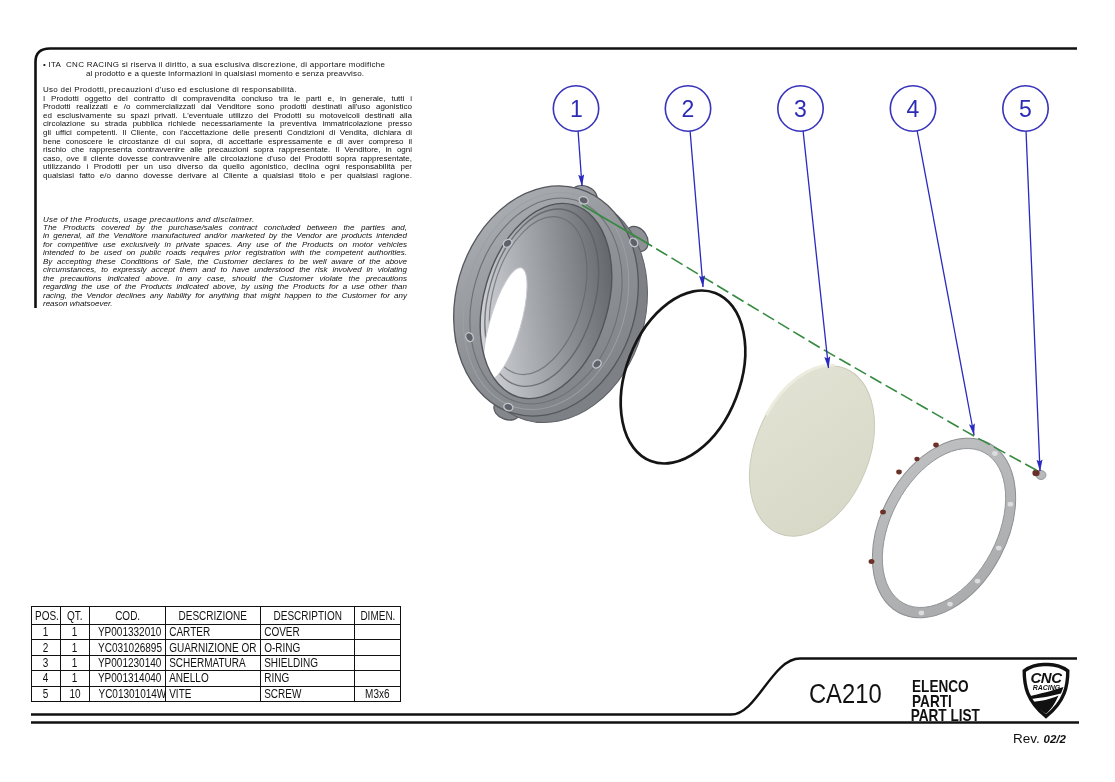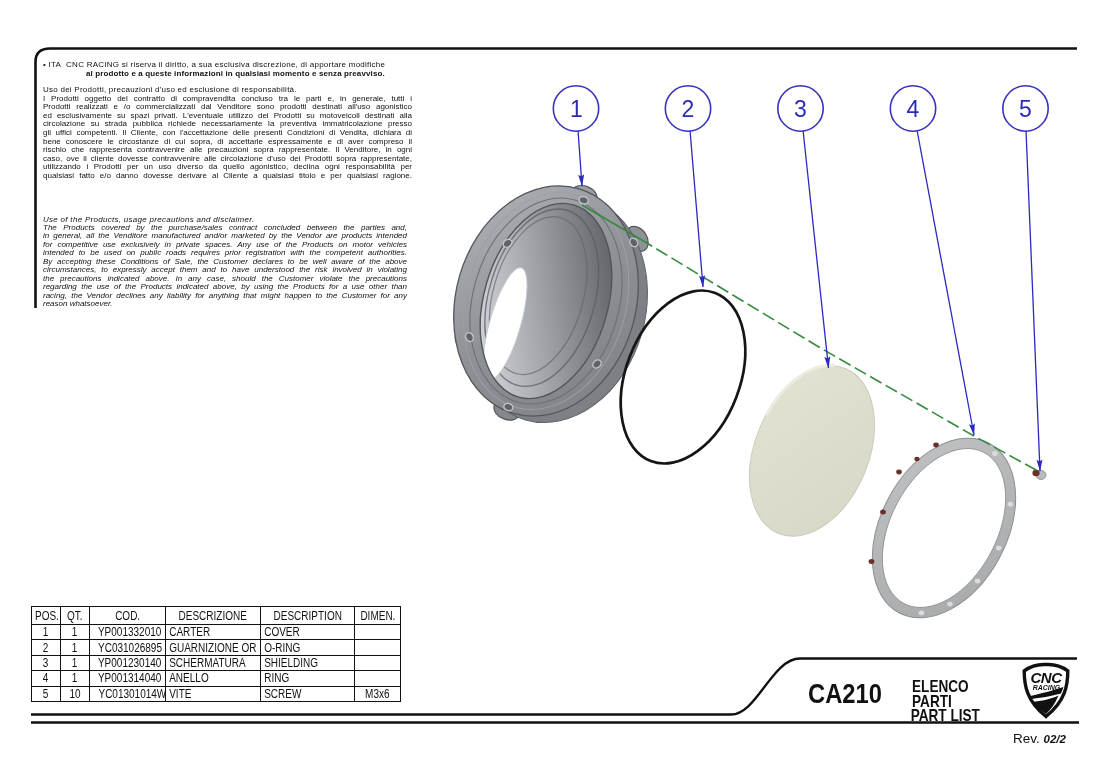--- a/index.html
+++ b/index.html
@@ -175,21 +175,21 @@
     <path d="M24,1.5 C32,1 40,3.5 45.8,7.8 C45.8,22 43.5,38 24,53.5 C4.5,38 2.2,22 2.2,7.8 C8,3.5 16,1 24,1.5 z" fill="#ffffff" stroke="#111" stroke-width="3.4"></path>
     <text x="24" y="20" font-family="Liberation Sans, sans-serif" font-weight="bold" font-style="italic" font-size="15" text-anchor="middle" fill="#111" letter-spacing="-0.5">CNC</text>
     <text x="24.5" y="27" font-family="Liberation Sans, sans-serif" font-weight="bold" font-style="italic" font-size="7" text-anchor="middle" fill="#111">RACING</text>
     <path d="M6.5,33.5 C17,31 31,27.5 41.5,24 L39,30.5 C28,33.5 15,35.5 8.5,36 z" fill="#111"></path>
     <path d="M10.5,39 C19,38 30,36 36.5,32.5 C33,41 28,47.5 24,51 C18,46.5 13,43 10.5,39 z" fill="#111"></path>
   </g>
 </svg>
 
 <div class="txt small" style="left:43px;top:61px;width:369px;">
   <div style="letter-spacing:0.25px;">•&nbsp;ITA&nbsp;&nbsp;CNC RACING si riserva il diritto, a sua esclusiva discrezione, di apportare modifiche</div>
-  <div style="padding-left:43px;letter-spacing:0.12px;font-weight:bold;">al prodotto e a queste informazioni in qualsiasi momento e senza preavviso.</div>
+  <div style="padding-left:43px;letter-spacing:0.12px;">al prodotto e a queste informazioni in qualsiasi momento e senza preavviso.</div>
 </div>
 <div class="txt small" style="left:43px;top:86px;width:369px;">
   <div style="letter-spacing:0.25px;">Uso dei Prodotti, precauzioni d'uso ed esclusione di responsabilità.</div>
   <div class="j">I Prodotti oggetto del contratto di compravendita concluso tra le parti e, in generale, tutti i</div>
   <div class="j">Prodotti realizzati e /o commercializzati dal Venditore sono prodotti destinati all'uso agonistico</div>
   <div class="j">ed esclusivamente su spazi privati. L'eventuale utilizzo dei Prodotti su motoveicoli destinati alla</div>
   <div class="j">circolazione su strada pubblica richiede necessariamente la preventiva immatricolazione presso</div>
   <div class="j">gli uffici competenti. Il Cliente, con l'accettazione delle presenti Condizioni di Vendita, dichiara di</div>
   <div class="j">bene conoscere le circostanze di cui sopra, di accettarle espressamente e di aver compreso il</div>
   <div class="j">rischio che rappresenta contravvenire alle precauzioni sopra rappresentate. Il Venditore, in ogni</div>
@@ -265,20 +265,20 @@
     <td><span class="cx">5</span></td>
           <td><span class="cx">10</span></td>
           <td><span class="cx">YC01301014W</span></td>
     <td class="lft"><span class="cx">VITE</span></td>
           <td class="lft"><span class="cx">SCREW</span></td>
           <td><span class="cx">M3x6</span></td>
   </tr>
 </tbody>
     </table>
 
-<div class="txt" style="left:798px;top:679px;width:94px;text-align:center;font-size:27px;font-weight:bold;"><span style="display:inline-block;transform:scaleX(0.88);">CA210</span></div>
+<div class="txt" style="left:798px;top:679px;width:94px;text-align:center;font-size:27px;font-weight:normal;"><span style="display:inline-block;transform:scaleX(0.88);">CA210</span></div>
 <div class="txt" style="left:902px;top:680px;width:100px;text-align:left;font-size:17px;font-weight:bold;line-height:14.5px;">
   <span style="display:inline-block;transform:scaleX(0.8);">ELENCO PARTI</span><br>
   <span style="display:inline-block;transform:scaleX(0.8);">PART LIST</span>
 </div>
 <div class="txt" style="left:1013px;top:731px;font-size:13.5px;">Rev.&nbsp;<span style="font-size:11.5px;font-weight:bold;font-style:italic;">02/2</span></div>
 
 </div>
 
 </body></html>

